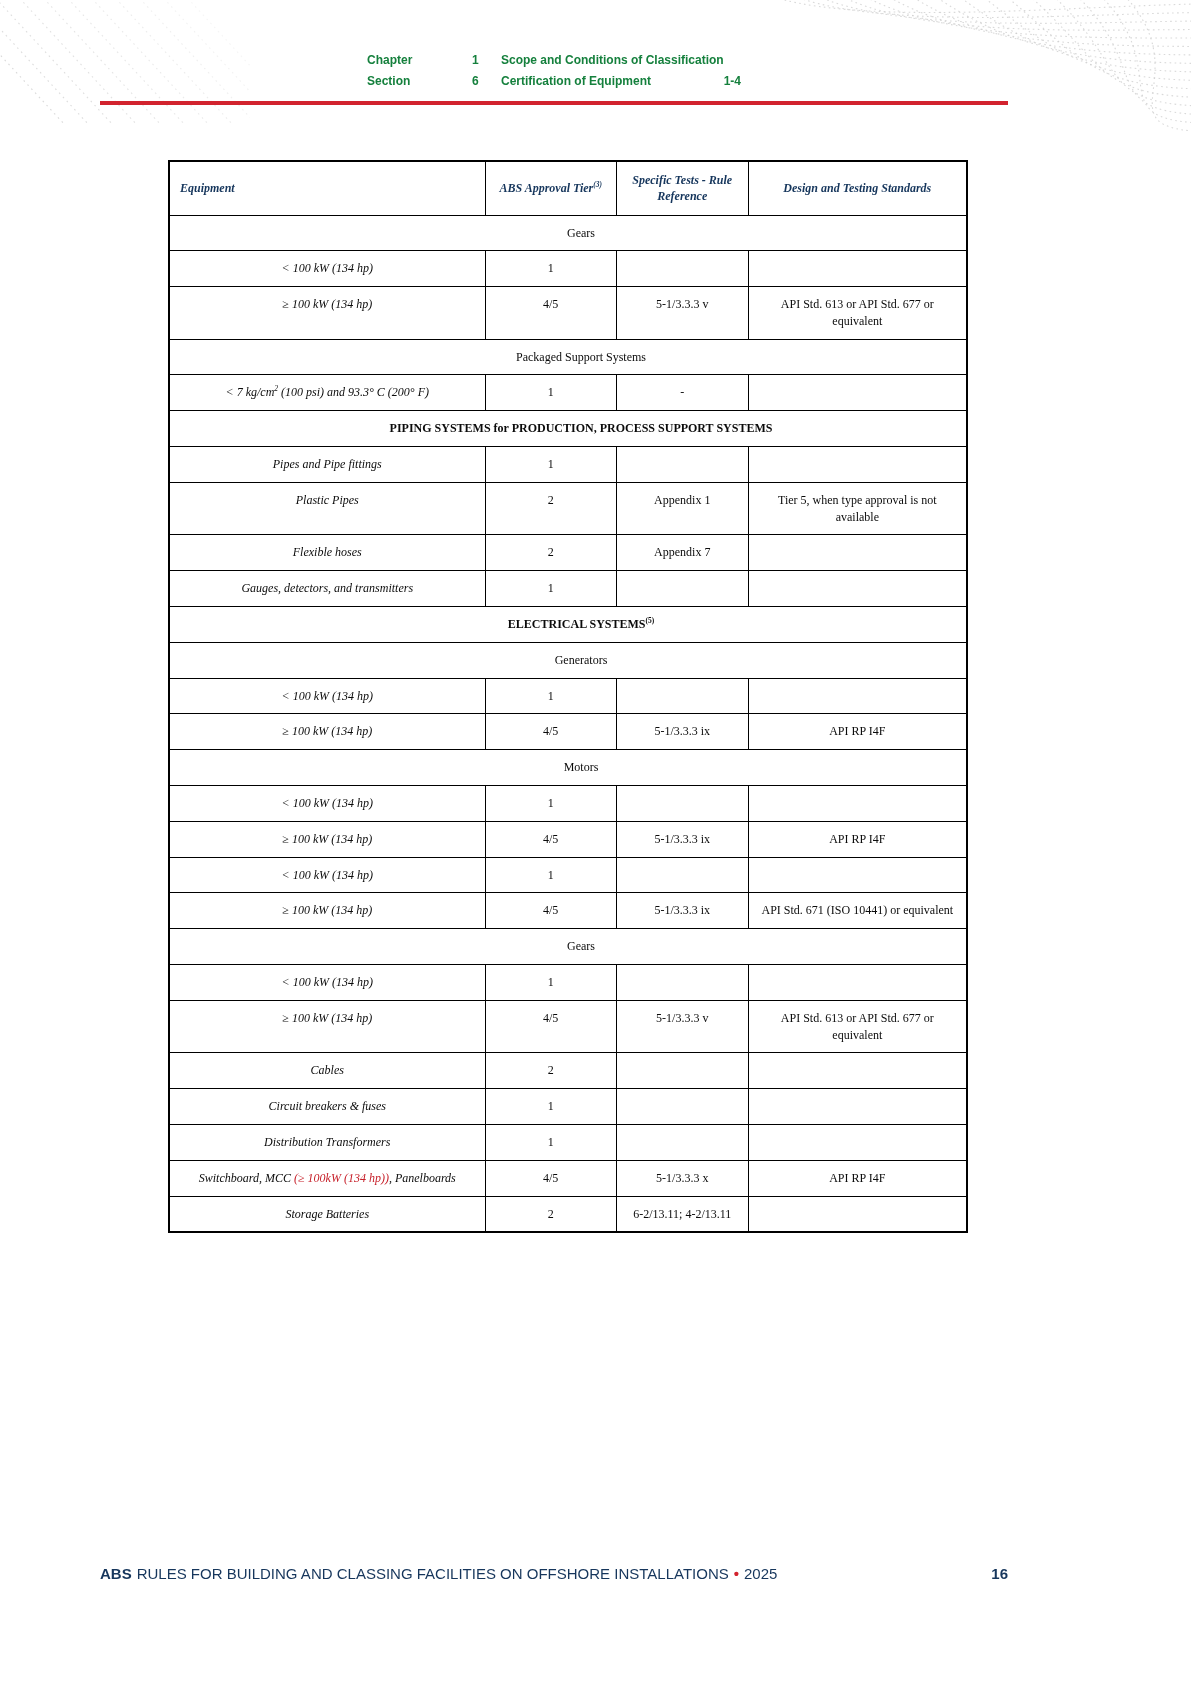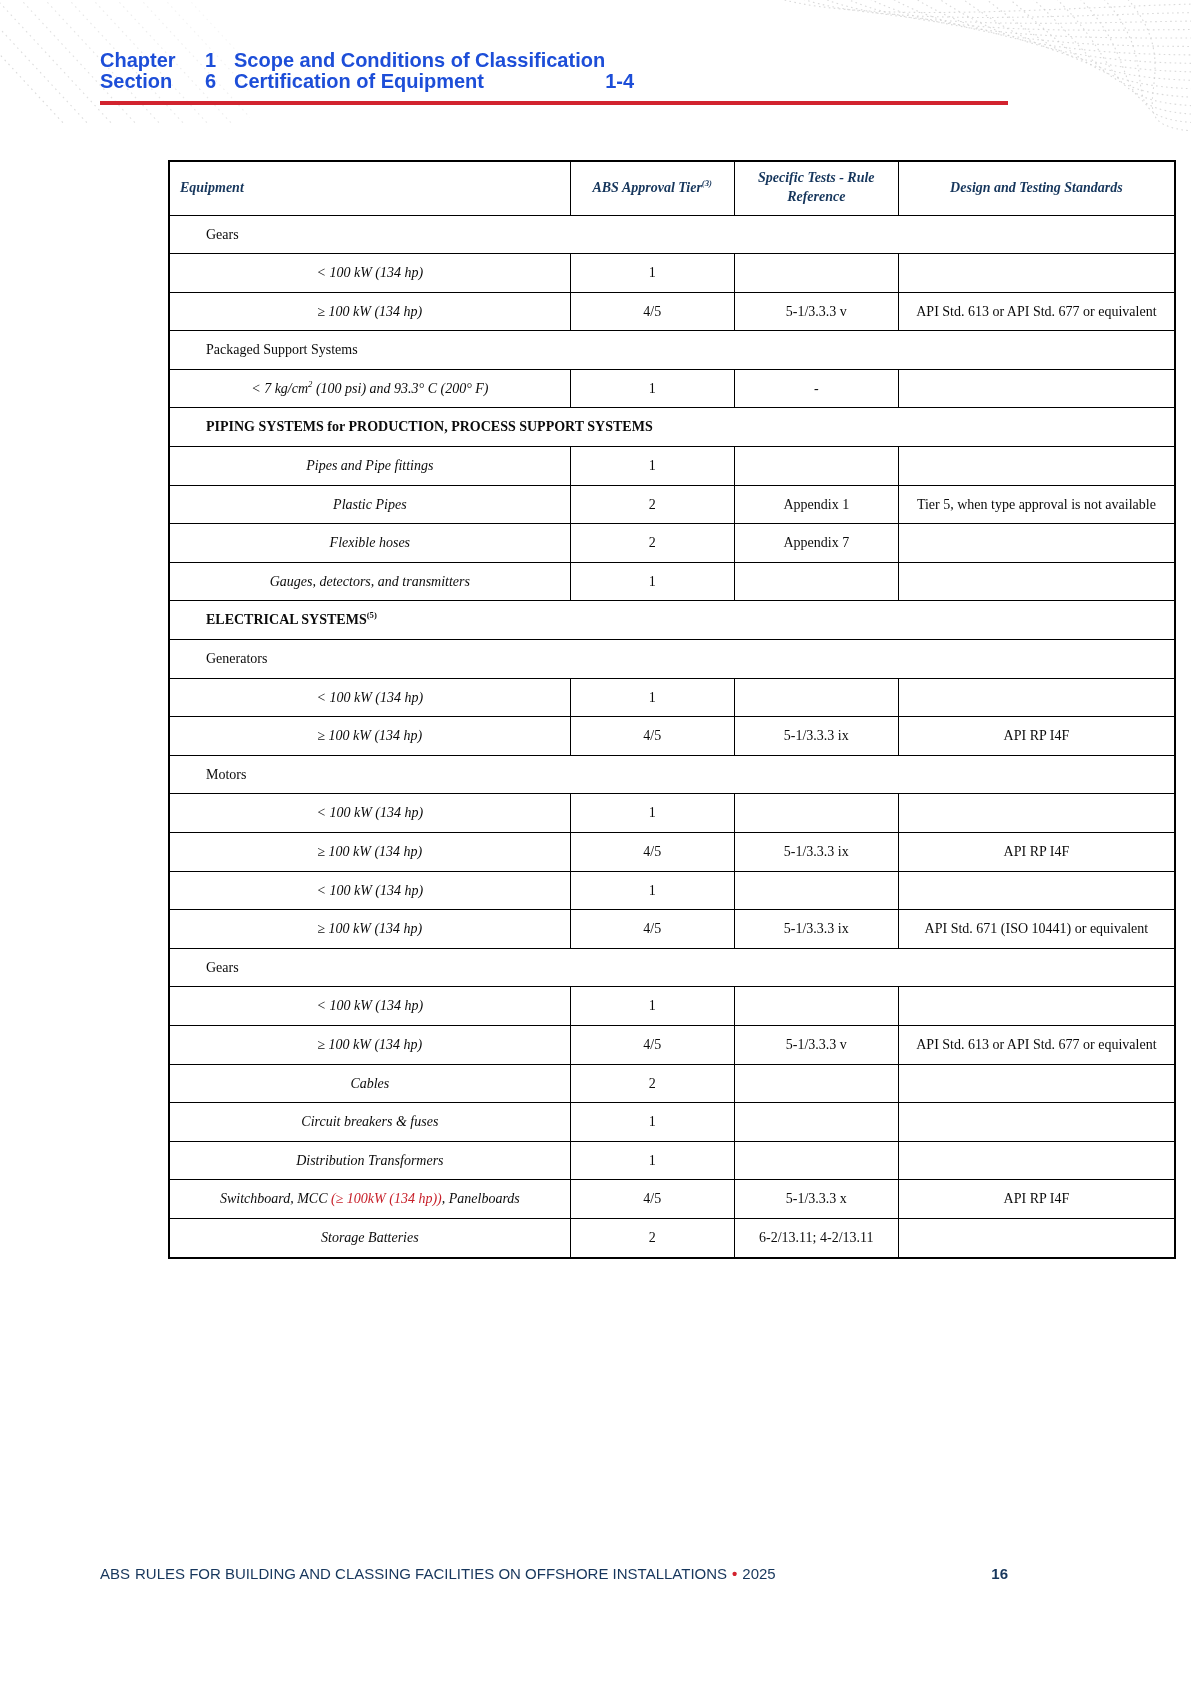--- a/index.html
+++ b/index.html
@@ -11,67 +11,67 @@
     font-family:"Liberation Serif", serif;
     color:#0b0b0b;
     overflow:hidden;
   }
   .deco { position:absolute; pointer-events:none; }
   .deco-tl { left:0; top:0; }
   .deco-tr { right:0; top:0; }
 
   .page-header {
     position:absolute; left:100px; top:50px; width:908px;
-    display:flex; justify-content:flex-start; align-items:flex-end;
+    display:flex; justify-content:center; align-items:flex-end;
     font-family:"Liberation Sans", sans-serif;
-    font-weight:bold; color:#1d4ed8; font-size:20px;
+    font-weight:bold; color:#15803d; font-size:12px;
   }
   .hdr-rows { display:flex; flex-direction:column; }
   .hdr-row { display:flex; line-height:21px; }
   .hdr-label { width:105px; }
   .hdr-num { width:29px; }
   .hdr-pageref { line-height:21px; }
 
   .red-rule {
     position:absolute; left:100px; top:101px; width:908px; height:4px;
     background:#d2232e;
   }
 
   .equip-table {
-    position:absolute; left:168px; top:160px; width:1008px;
+    position:absolute; left:168px; top:160px; width:800px;
     border-collapse:collapse;
     border:2px solid #000;
-    font-size:14px; line-height:1.4;
+    font-size:12px; line-height:1.4;
   }
   .equip-table th, .equip-table td {
     border:1px solid #000;
     padding:9px 10px;
     vertical-align:top;
   }
   .equip-table thead th {
     color:#16365c; font-weight:bold; font-style:italic;
     text-align:center; vertical-align:middle;
     padding:6px 8px; height:54px; line-height:1.35;
   }
   .equip-table thead th.col-equipment { text-align:left; padding-left:10px; }
   td.cell-tier, td.cell-tests, td.cell-standards { text-align:center; }
   td.cell-equipment { text-align:center;font-style:italic; }
-  tr.section td { text-align:left;padding-left:36px; }
+  tr.section td { text-align:center;padding-left:36px; }
   tr.section.bold td { font-weight:bold; }
   sup.sup { font-size:0.62em; line-height:0; }
   .red { color:#c7202a; }
 
   .page-footer {
     position:absolute; left:100px; top:1565px; width:908px;
     display:flex; justify-content:space-between; align-items:baseline;
     font-family:"Liberation Sans", sans-serif;
     color:#16365c; font-size:15px;
   }
   .footer-left { display:flex; gap:5px; }
-  .footer-brand { font-weight:normal; }
+  .footer-brand { font-weight:bold; }
   .footer-bullet { color:#d2232e; font-weight:bold; }
   .footer-page { font-weight:bold; }
 </style>
 </head>
 <body>
 
 <svg class="deco deco-tl" id="deco-tl" width="250" height="125" viewBox="0 0 250 125">
     <path d="M -60 -10 L 65 125" stroke="#cccccc" stroke-width="1.1" stroke-dasharray="1.6 4" fill="none" opacity="0.75"></path>
     <path d="M -36 -10 L 89 125" stroke="#cccccc" stroke-width="1.1" stroke-dasharray="1.6 4" fill="none" opacity="0.695"></path>
     <path d="M -12 -10 L 113 125" stroke="#cccccc" stroke-width="1.1" stroke-dasharray="1.6 4" fill="none" opacity="0.64"></path>

